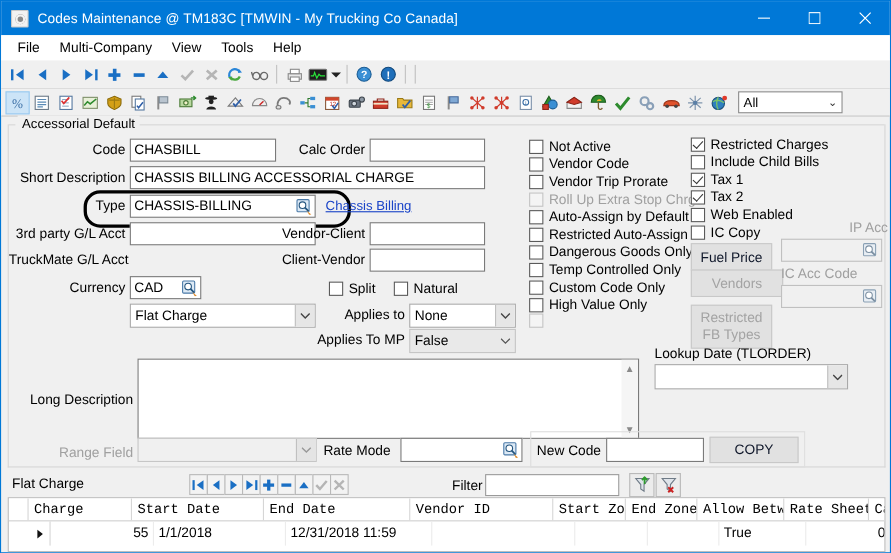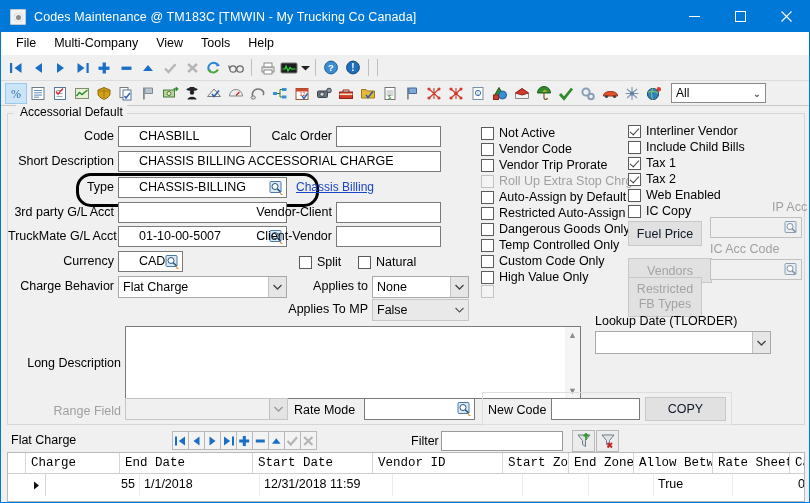--- a/index.html
+++ b/index.html
@@ -150,21 +150,21 @@
   }
   .lbl.dis { color: #a0a0a0; }
   .lbl.left { text-align: left; }
 
   .field {
     position: absolute;
     background: #fff;
     border: 1px solid #7a7a7a;
     font-size: 12.5px;
     line-height: 19px;
-    padding-left: 20px;
+    padding-left: 3px;
     white-space: nowrap;
     overflow: hidden;
   }
   .field.dis { background: #f0f0f0; border-color: #c0c0c0; color:#808080; }
 
   .lookup-btn {
     position: absolute;
     right: 2px; top: 50%;
     transform: translateY(-50%);
     width: 15px; height: 15px;
@@ -689,46 +689,34 @@
             <path d="M10 11 L14 14.5 L12 14.8 Z" fill="#e08b2a"></path>
           </svg>
       </span>
     </div>
     <div class="link" style="left:288px; top:67px;">Chassis Billing</div>
 
     <div class="lbl" style="left:0px; top:89px; width:106px;">3rd party G/L Acct</div>
     <div class="field" style="left:110px; top:89px; width:169px; height:21px;"></div>
 
     <div class="lbl" style="left:0px; top:113px; width:106px;">TruckMate G/L Acct</div>
-    <div class="field" style="left:110px; top:113px; width:169px; height:21px;">
-      <span>01-10-00-5007</span>
-      <span class="lookup-btn">
-        <svg width="15" height="15" viewBox="0 0 15 15">
-            <rect x="1" y="1" width="11" height="11" rx="1" fill="#dce9f5" stroke="#4a7aa8"></rect>
-            <circle cx="6" cy="6" r="3" fill="#fff" stroke="#24557f"></circle>
-            <path d="M8.2 8.2 L11.5 11.5" stroke="#24557f" stroke-width="1.6"></path>
-            <path d="M10 11 L14 14.5 L12 14.8 Z" fill="#e08b2a"></path>
-          </svg>
-      </span>
-    </div>
 
     <div class="lbl" style="left:28px; top:138px; width:78px;">Currency</div>
     <div class="field" style="left:110px; top:138px; width:65px; height:21px;">
       <span>CAD</span>
       <span class="lookup-btn">
         <svg width="15" height="15" viewBox="0 0 15 15">
             <rect x="1" y="1" width="11" height="11" rx="1" fill="#dce9f5" stroke="#4a7aa8"></rect>
             <circle cx="6" cy="6" r="3" fill="#fff" stroke="#24557f"></circle>
             <path d="M8.2 8.2 L11.5 11.5" stroke="#24557f" stroke-width="1.6"></path>
             <path d="M10 11 L14 14.5 L12 14.8 Z" fill="#e08b2a"></path>
           </svg>
       </span>
     </div>
 
-    <div class="lbl" style="left:8px; top:163px; width:98px;">Charge Behavior</div>
     <div class="combo" style="left:110px; top:163px; width:169px; height:22px;">
       <span>Flat Charge</span>
       <span class="arrow">
         <svg width="9" height="6" viewBox="0 0 9 6">
             <path d="M0.5 1 L4.5 5 L8.5 1" stroke="#444" stroke-width="1.3" fill="none"></path>
           </svg>
       </span>
     </div>
 
     <div class="lbl" style="left:240px; top:13px; width:84px;">Calc Order</div>
@@ -808,21 +796,21 @@
     <div class="chk" style="left:473px; top:156px;">
         <span class="box"></span>
         <span>High Value Only</span>
       </div>
     <div class="chk dis" style="left:473px; top:172px;">
         <span class="box"></span>
       </div>
 
     <div class="chk" style="left:620px; top:10px;">
         <span class="box checked"></span>
-        <span>Interliner Vendor</span>
+        <span>Restricted Charges</span>
       </div>
     <div class="chk" style="left:620px; top:26px;">
         <span class="box"></span>
         <span>Include Child Bills</span>
       </div>
     <div class="chk" style="left:620px; top:42px;">
         <span class="box checked"></span>
         <span>Tax 1</span>
       </div>
     <div class="chk" style="left:620px; top:58px;">
@@ -832,21 +820,21 @@
     <div class="chk" style="left:620px; top:74px;">
         <span class="box"></span>
         <span>Web Enabled</span>
       </div>
     <div class="chk" style="left:620px; top:90px;">
         <span class="box"></span>
         <span>IC Copy</span>
       </div>
 
     <div class="btn" style="left:620px; top:108px; width:74px; height:25px;">Fuel Price</div>
-    <div class="btn dis" style="left:620px; top:145px; width:84px; height:25px;">Vendors</div>
+    <div class="btn dis" style="left:620px; top:132px; width:84px; height:25px;">Vendors</div>
     <div class="btn dis" style="left:620px; top:164px; width:74px; height:40px; text-align:center; line-height:15px; flex-direction:column;">
       <span>Restricted FB Types</span>
     </div>
 
     <div class="lbl left dis" style="left:720px; top:84px; width:100px;margin-left:44px;">IP Acc Code</div>
     <div class="field dis" style="left:702px; top:104px; width:92px; height:21px;">
       <span></span>
       <span class="lookup-btn">
         <svg width="15" height="15" viewBox="0 0 15 15">
             <rect x="1" y="1" width="11" height="11" rx="1" fill="#e8eef4" stroke="#8aa0b4"></rect>
@@ -981,22 +969,22 @@
       <svg width="16" height="16" viewBox="0 0 16 16">
           <path d="M2 2 H14 L9.5 7.5 V13.5 L6.5 11.5 V7.5 Z" fill="#dfe4ea" stroke="#6f7b87"></path>
           <path d="M7.5 10 L12 14.5 M12 10 L7.5 14.5" stroke="#cc2222" stroke-width="1.8"></path>
         </svg>
     </div>
 
     <div class="grid">
       <div class="grid-head">
         <div class="rowmark"></div>
         <div class="gh" style="width:94px;">Charge</div>
+        <div class="gh" style="width:120px;">Start Date</div>
         <div class="gh" style="width:133px;">End Date</div>
-        <div class="gh" style="width:120px;">Start Date</div>
         <div class="gh" style="width:130px;">Vendor ID</div>
         <div class="gh" style="width:66px;">Start Zone</div>
         <div class="gh" style="width:65px;">End Zone</div>
         <div class="gh" style="width:79px;">Allow Between</div>
         <div class="gh" style="width:77px;">Rate Sheet ID</div>
         <div class="gh" style="width:58px;">Calc Seq</div>
 
       </div>
       <div class="grid-row">
         <div class="rowmark">

